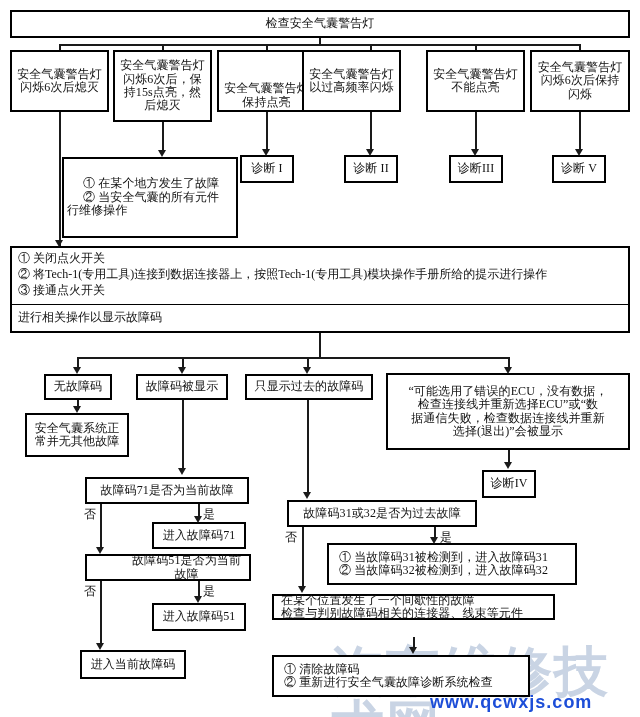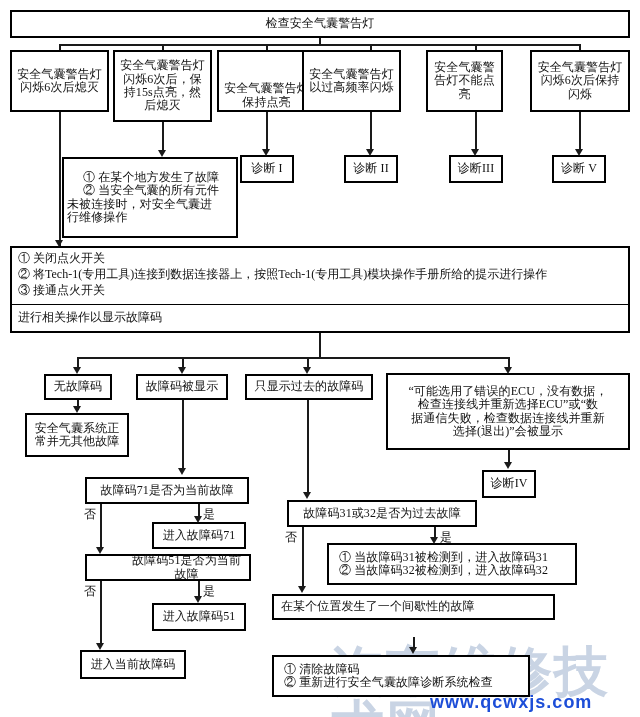--- a/index.html
+++ b/index.html
@@ -123,21 +123,21 @@
   </div>
   <div class="box thick" style="left:113px;top:50px;width:99px;height:72px;">
     <span class="inner">安全气囊警告灯闪烁6次后，保持15s点亮，然后熄灭</span>
   </div>
   <div class="box thick" style="left:217px;top:50px;width:99px;height:62px;align-items:flex-end;">
     <span class="inner">安全气囊警告灯保持点亮</span>
   </div>
   <div class="box thick" style="left:302px;top:50px;width:99px;height:62px;">
     <span class="inner">安全气囊警告灯以过高频率闪烁</span>
   </div>
-  <div class="box thick" style="left:426px;top:50px;width:77px;height:62px;">
+  <div class="box thick" style="left:426px;top:50px;width:99px;height:62px;">
     <span class="inner">安全气囊警告灯不能点亮</span>
   </div>
   <div class="box thick" style="left:530px;top:50px;width:100px;height:62px;">
     <span class="inner">安全气囊警告灯闪烁6次后保持闪烁</span>
   </div>
 
   <div class="ln vl" style="left:59px;top:112px;height:135px;"></div>
   <div class="arw" style="left:55px;top:240px;"></div>
 
   <div class="ln vl" style="left:162px;top:122px;height:30px;"></div>
@@ -152,21 +152,20 @@
   <div class="ln vl" style="left:475px;top:112px;height:40px;"></div>
   <div class="arw" style="left:471px;top:149px;"></div>
 
   <div class="ln vl" style="left:579px;top:112px;height:40px;"></div>
   <div class="arw" style="left:575px;top:149px;"></div>
 
   <div class="box left thick" style="left:62px;top:157px;width:176px;height:81px;">
     <span class="inner">
       <span style="display:block;padding-left:16px;">① 在某个地方发生了故障</span>
       <span style="display:block;padding-left:16px;">② 当安全气囊的所有元件</span>
-      <span style="display:block;">未被连接时，对安全气囊进</span>
       <span style="display:block;">行维修操作</span>
     </span>
   </div>
 
   <div class="box thick" style="left:240px;top:155px;width:54px;height:28px;">
     <span class="inner">诊断 I</span>
   </div>
   <div class="box thick" style="left:344px;top:155px;width:54px;height:28px;">
     <span class="inner">诊断 II</span>
   </div>
@@ -290,20 +289,21 @@
   <div class="box left thick" style="left:327px;top:543px;width:250px;height:42px;padding-left:10px;">
     <span class="inner">
       <span style="display:block;">① 当故障码31被检测到，进入故障码31</span>
       <span style="display:block;">② 当故障码32被检测到，进入故障码32</span>
     </span>
   </div>
 
   <div class="box left thick" style="left:272px;top:594px;width:283px;height:26px;padding-left:7px;">
     <span class="inner">
       <span style="display:block;">在某个位置发生了一个间歇性的故障</span>
+      <span style="display:block;">检查与判别故障码相关的连接器、线束等元件</span>
     </span>
   </div>
 
   <div class="ln vl" style="left:413px;top:637px;height:13px;"></div>
   <div class="arw" style="left:409px;top:647px;"></div>
 
   <div class="box left thick" style="left:272px;top:655px;width:258px;height:42px;padding-left:10px;">
     <span class="inner">
       <span style="display:block;">① 清除故障码</span>
       <span style="display:block;">② 重新进行安全气囊故障诊断系统检查</span>

